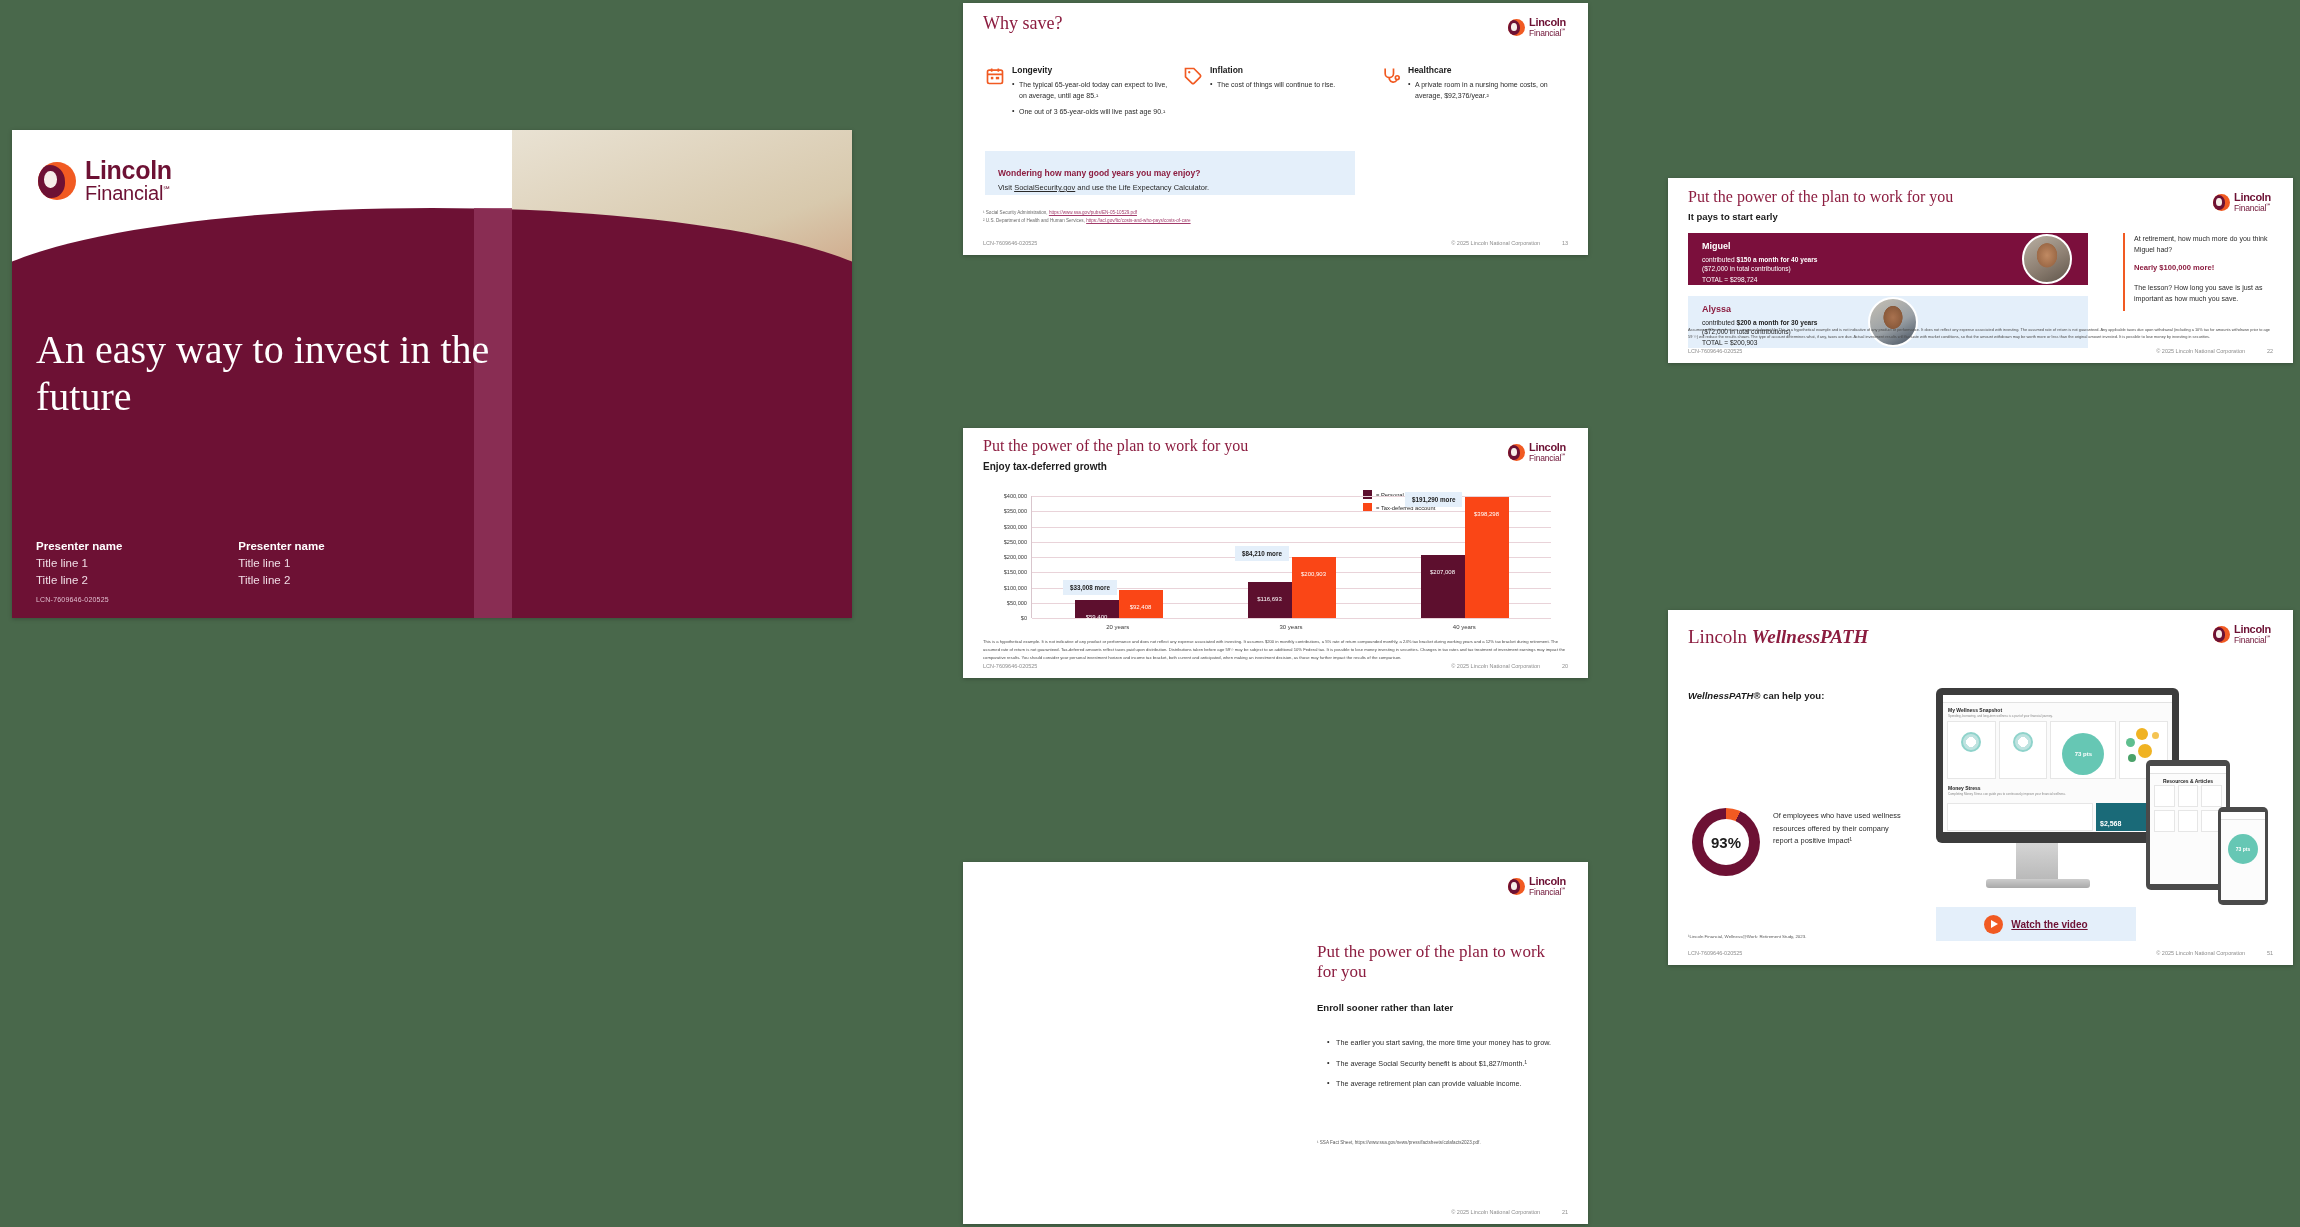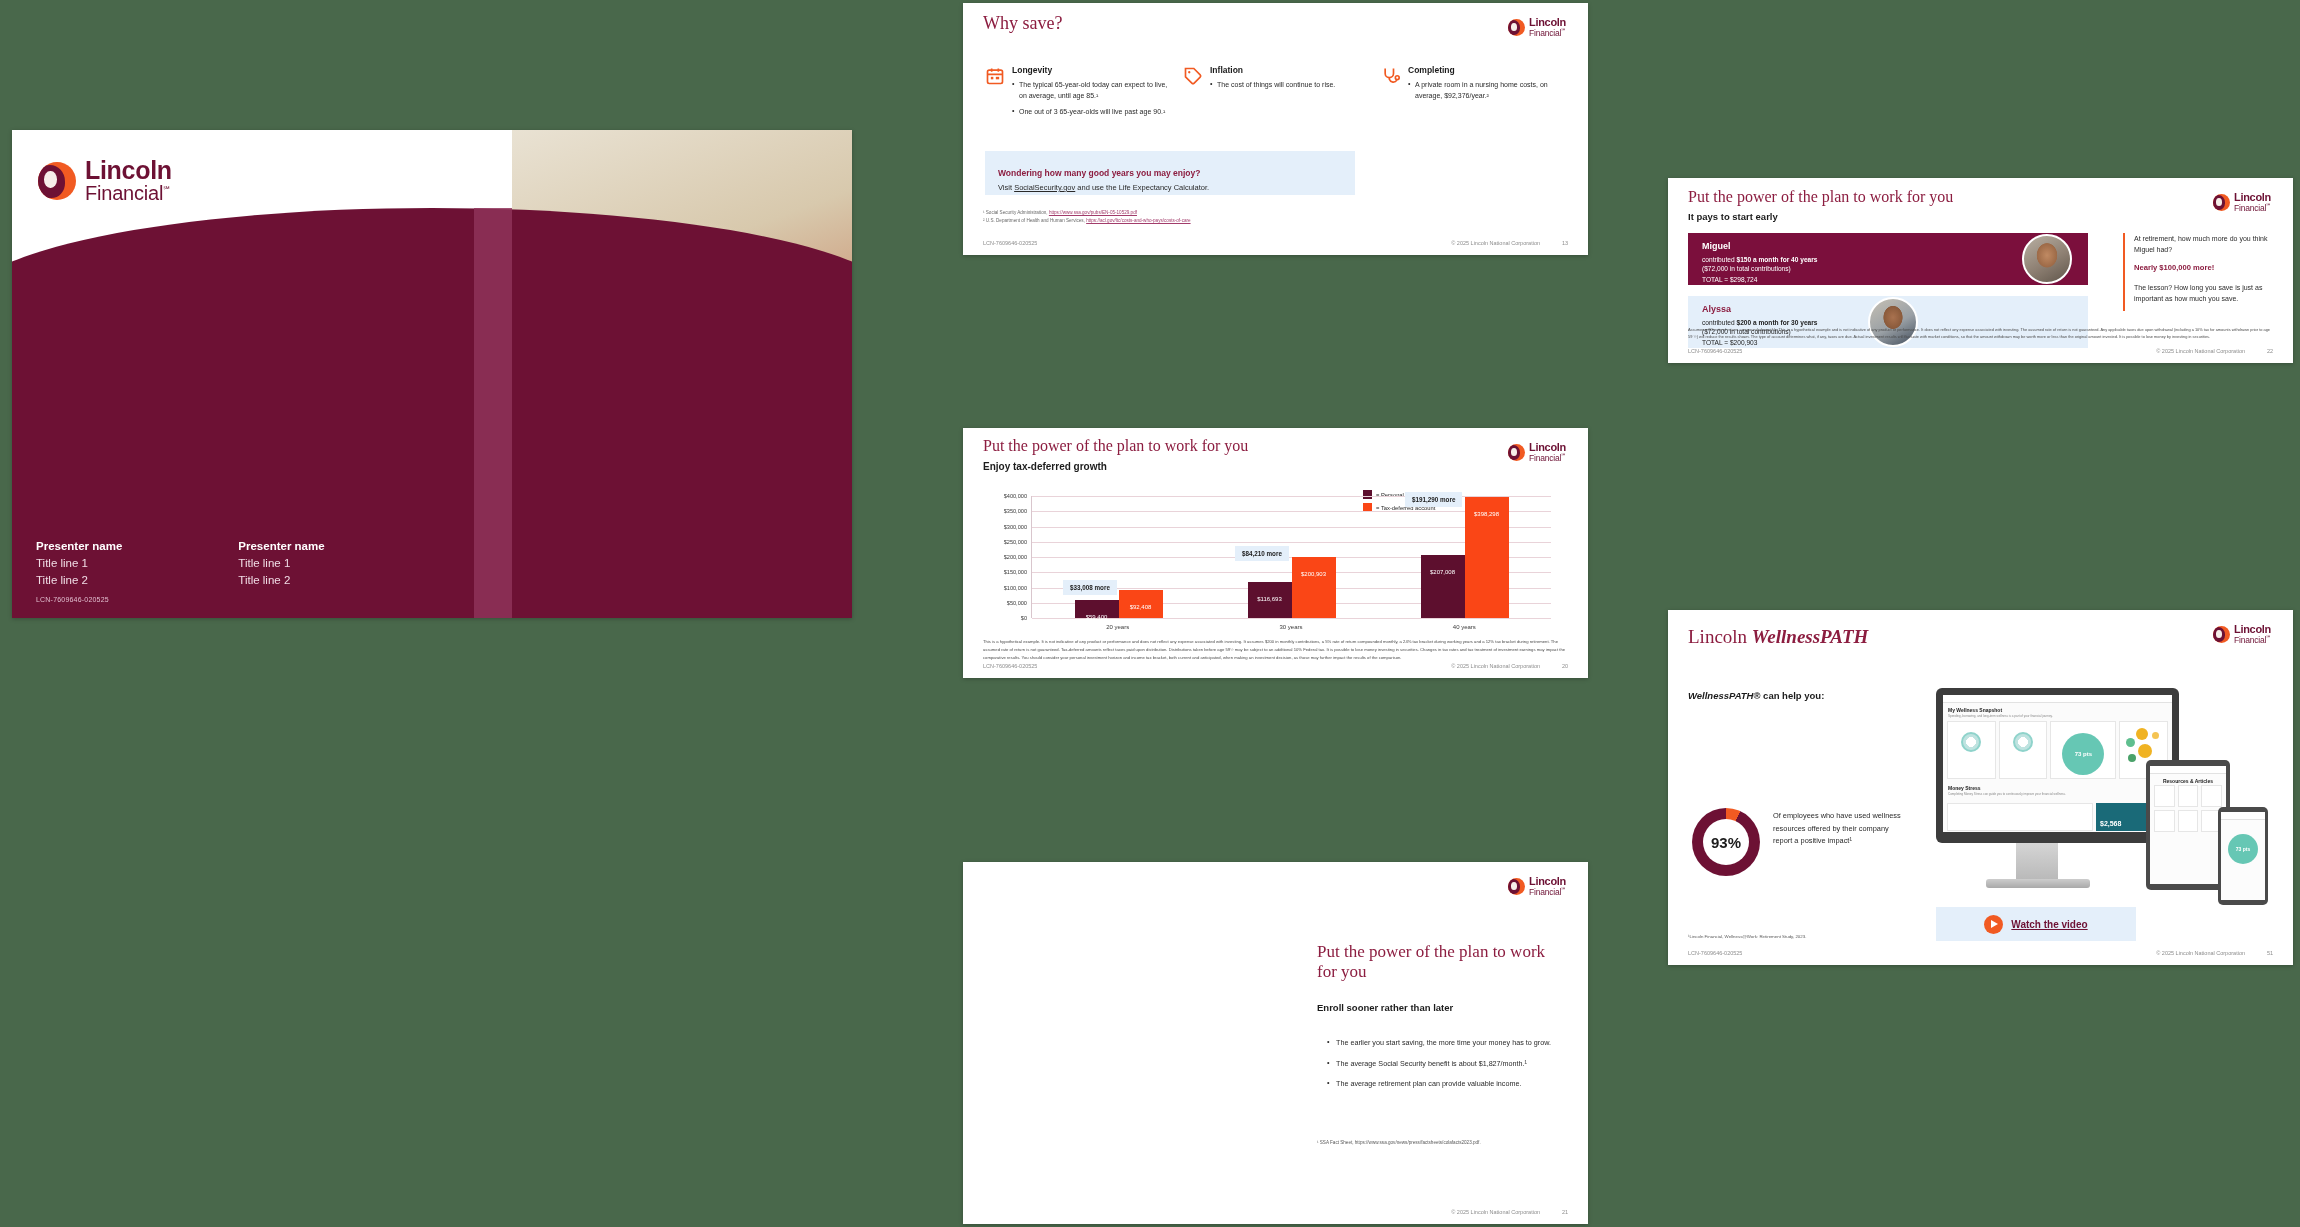--- a/index.html
+++ b/index.html
@@ -314,20 +314,21 @@
   <div class="ts-photo-veil"></div>
 
   <div class="ts-logo">
     <div class="lf-mark"></div>
     <div class="lf-words">
       <div class="l1">Lincoln</div>
       <div class="l2"><span>Financial</span><sup>℠</sup></div>
     </div>
   </div>
 
+  <div class="ts-title">An easy way to invest in the future</div>
 
   <div class="ts-presenters">
     <div>
       <div class="ts-pres-name">Presenter name</div>
       <div class="ts-pres-line">Title line 1</div>
       <div class="ts-pres-line">Title line 2</div>
     </div>
     <div>
       <div class="ts-pres-name">Presenter name</div>
       <div class="ts-pres-line">Title line 1</div>
@@ -380,21 +381,21 @@
       </div>
     </div>
 
     <div class="why-col">
       <svg class="why-ico" viewBox="0 0 24 24" fill="none" stroke="#f15a22" stroke-width="2">
         <path d="M5 3v6a5 5 0 0 0 10 0V3"></path>
           <path d="M10 14v2a5 5 0 0 0 9 1"></path>
         <circle cx="19.5" cy="14" r="2.3"></circle>
       </svg>
       <div>
-        <div class="why-h">Completing</div>
+        <div class="why-h">Healthcare</div>
         <ul class="why-ul">
           <li>A private room in a nursing home costs, on average, $92,376/year.²</li>
         </ul>
       </div>
     </div>
   </div>
 
   <div class="why-callout">
     <div class="h">Wondering how many good years you may enjoy?</div>
     <div class="t"><span>Visit </span><a href="#">SocialSecurity.gov</a><span> and use the Life Expectancy Calculator.</span></div>

